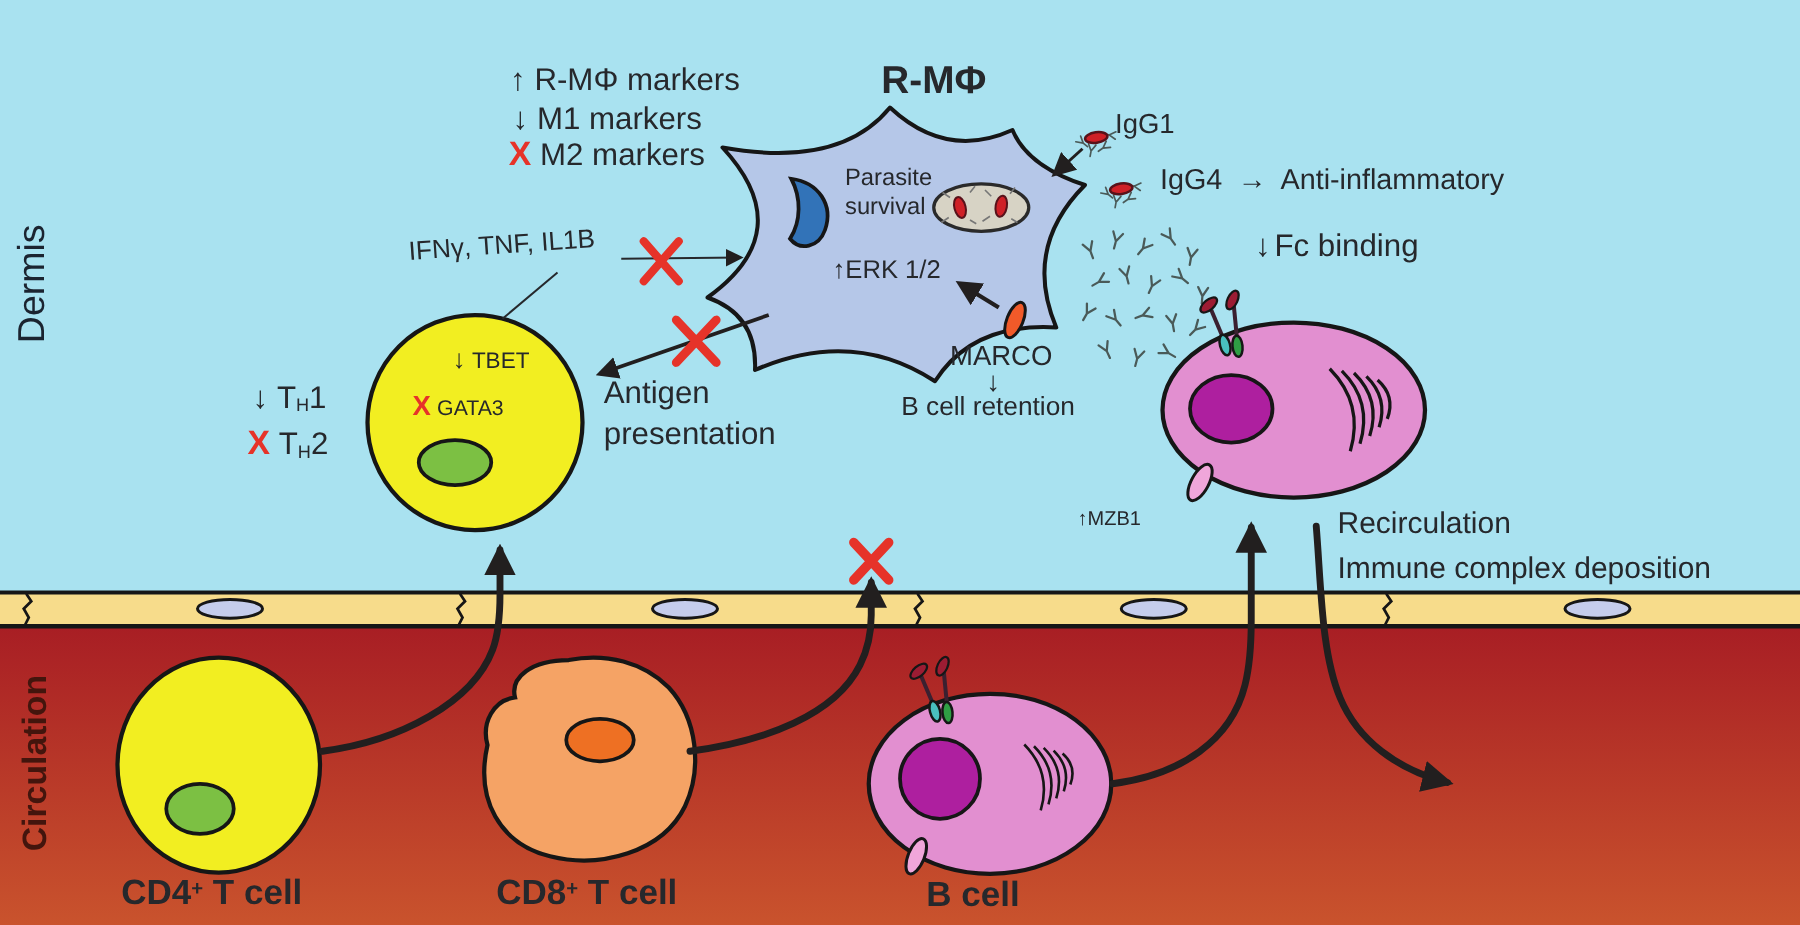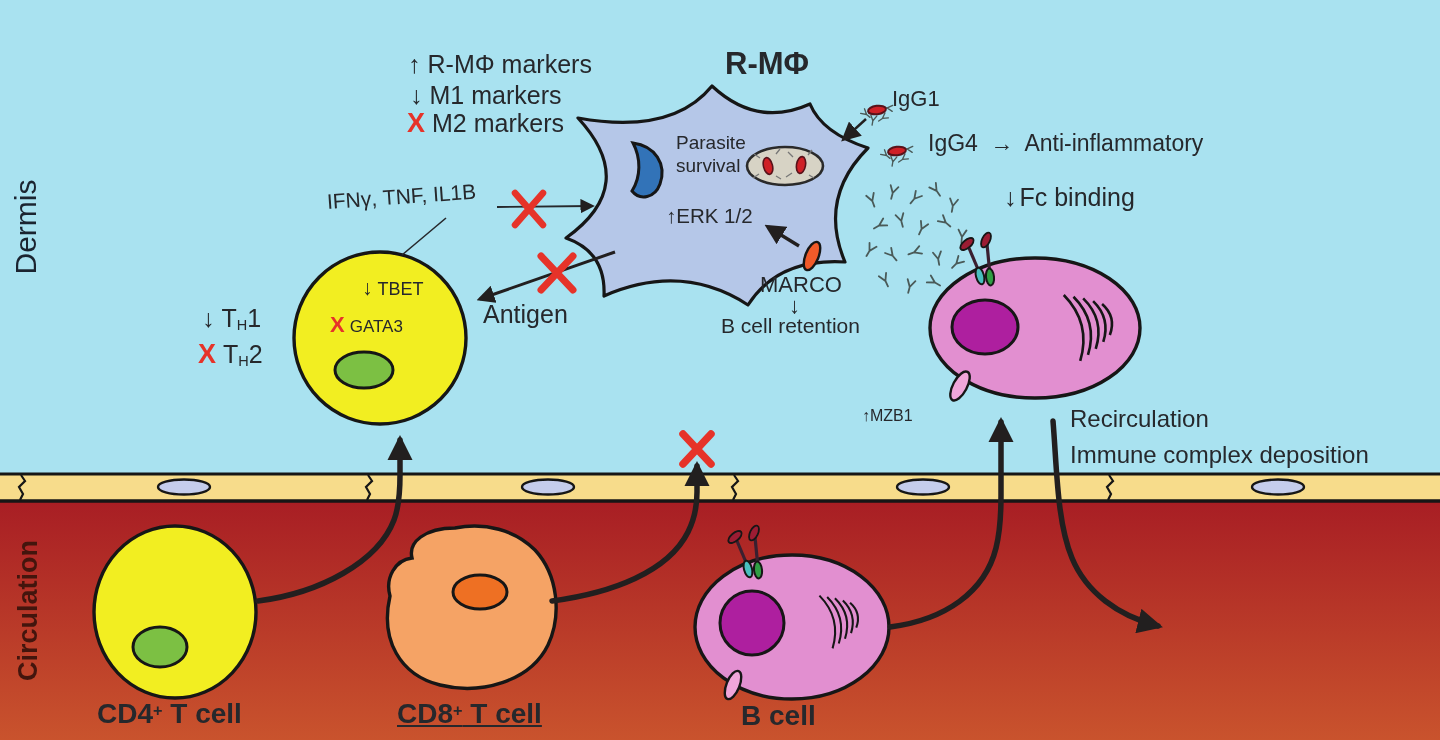--- a/index.html
+++ b/index.html
@@ -182,21 +182,21 @@
 <div class="txt" style="left:408px;top:50px;font-size:25px;">
   <span class="sym">↑</span><span>R-MΦ markers</span>
 </div>
 <div class="txt" style="left:410px;top:81px;font-size:25px;">
   <span class="sym">↓</span><span>M1 markers</span>
 </div>
 <div class="txt" style="left:407px;top:108px;font-size:25px;">
   <span class="sym red" style="font-size:27px;">X</span><span>M2 markers</span>
 </div>
 
-<div class="txt b" style="left:705px;top:46px;font-size:31px;margin-left:20px;">R-MΦ</div>
+<div class="txt b" style="left:705px;top:46px;font-size:31px;">R-MΦ</div>
 
 <div class="txt" style="left:676px;top:131px;font-size:19px;line-height:1.22;">
   <div>Parasite</div>
   <div>survival</div>
 </div>
 
 <div class="txt" style="left:666px;top:204px;font-size:20.5px;">
   <span class="b">↑</span><span>ERK 1/2</span>
 </div>
 
@@ -226,29 +226,30 @@
 
 <div class="txt" style="left:342px;top:276px;font-size:18px;margin-left:20px;">
   <span class="b" style="font-size:21px;margin-right:5px;">↓</span><span>TBET</span>
 </div>
 <div class="txt" style="left:330px;top:312px;font-size:17px;">
   <span class="red" style="font-size:22px;margin-right:5px;">X</span><span>GATA3</span>
 </div>
 
 <div class="txt" style="left:483px;top:298px;font-size:25px;line-height:1.3;">
   <div>Antigen</div>
+  <div>presentation</div>
 </div>
 
 <div class="txt" style="left:862px;top:407px;font-size:16px;">
   <span class="b">↑</span><span>MZB1</span>
 </div>
 <div class="txt" style="left:1070px;top:405px;font-size:24px;">Recirculation</div>
 <div class="txt" style="left:1070px;top:441px;font-size:24px;">Immune complex deposition</div>
 
 <div class="txt b" style="left:97px;top:698px;font-size:28px;">
   <span>CD4</span><span class="sup">+</span><span> T cell</span>
 </div>
-<div class="txt b" style="left:397px;top:698px;font-size:28px;text-decoration:underline;">
+<div class="txt b" style="left:397px;top:698px;font-size:28px;">
   <span>CD8</span><span class="sup">+</span><span> T cell</span>
 </div>
 <div class="txt b" style="left:741px;top:700px;font-size:28px;">B cell</div>
 
 </div>
 
 </body></html>

